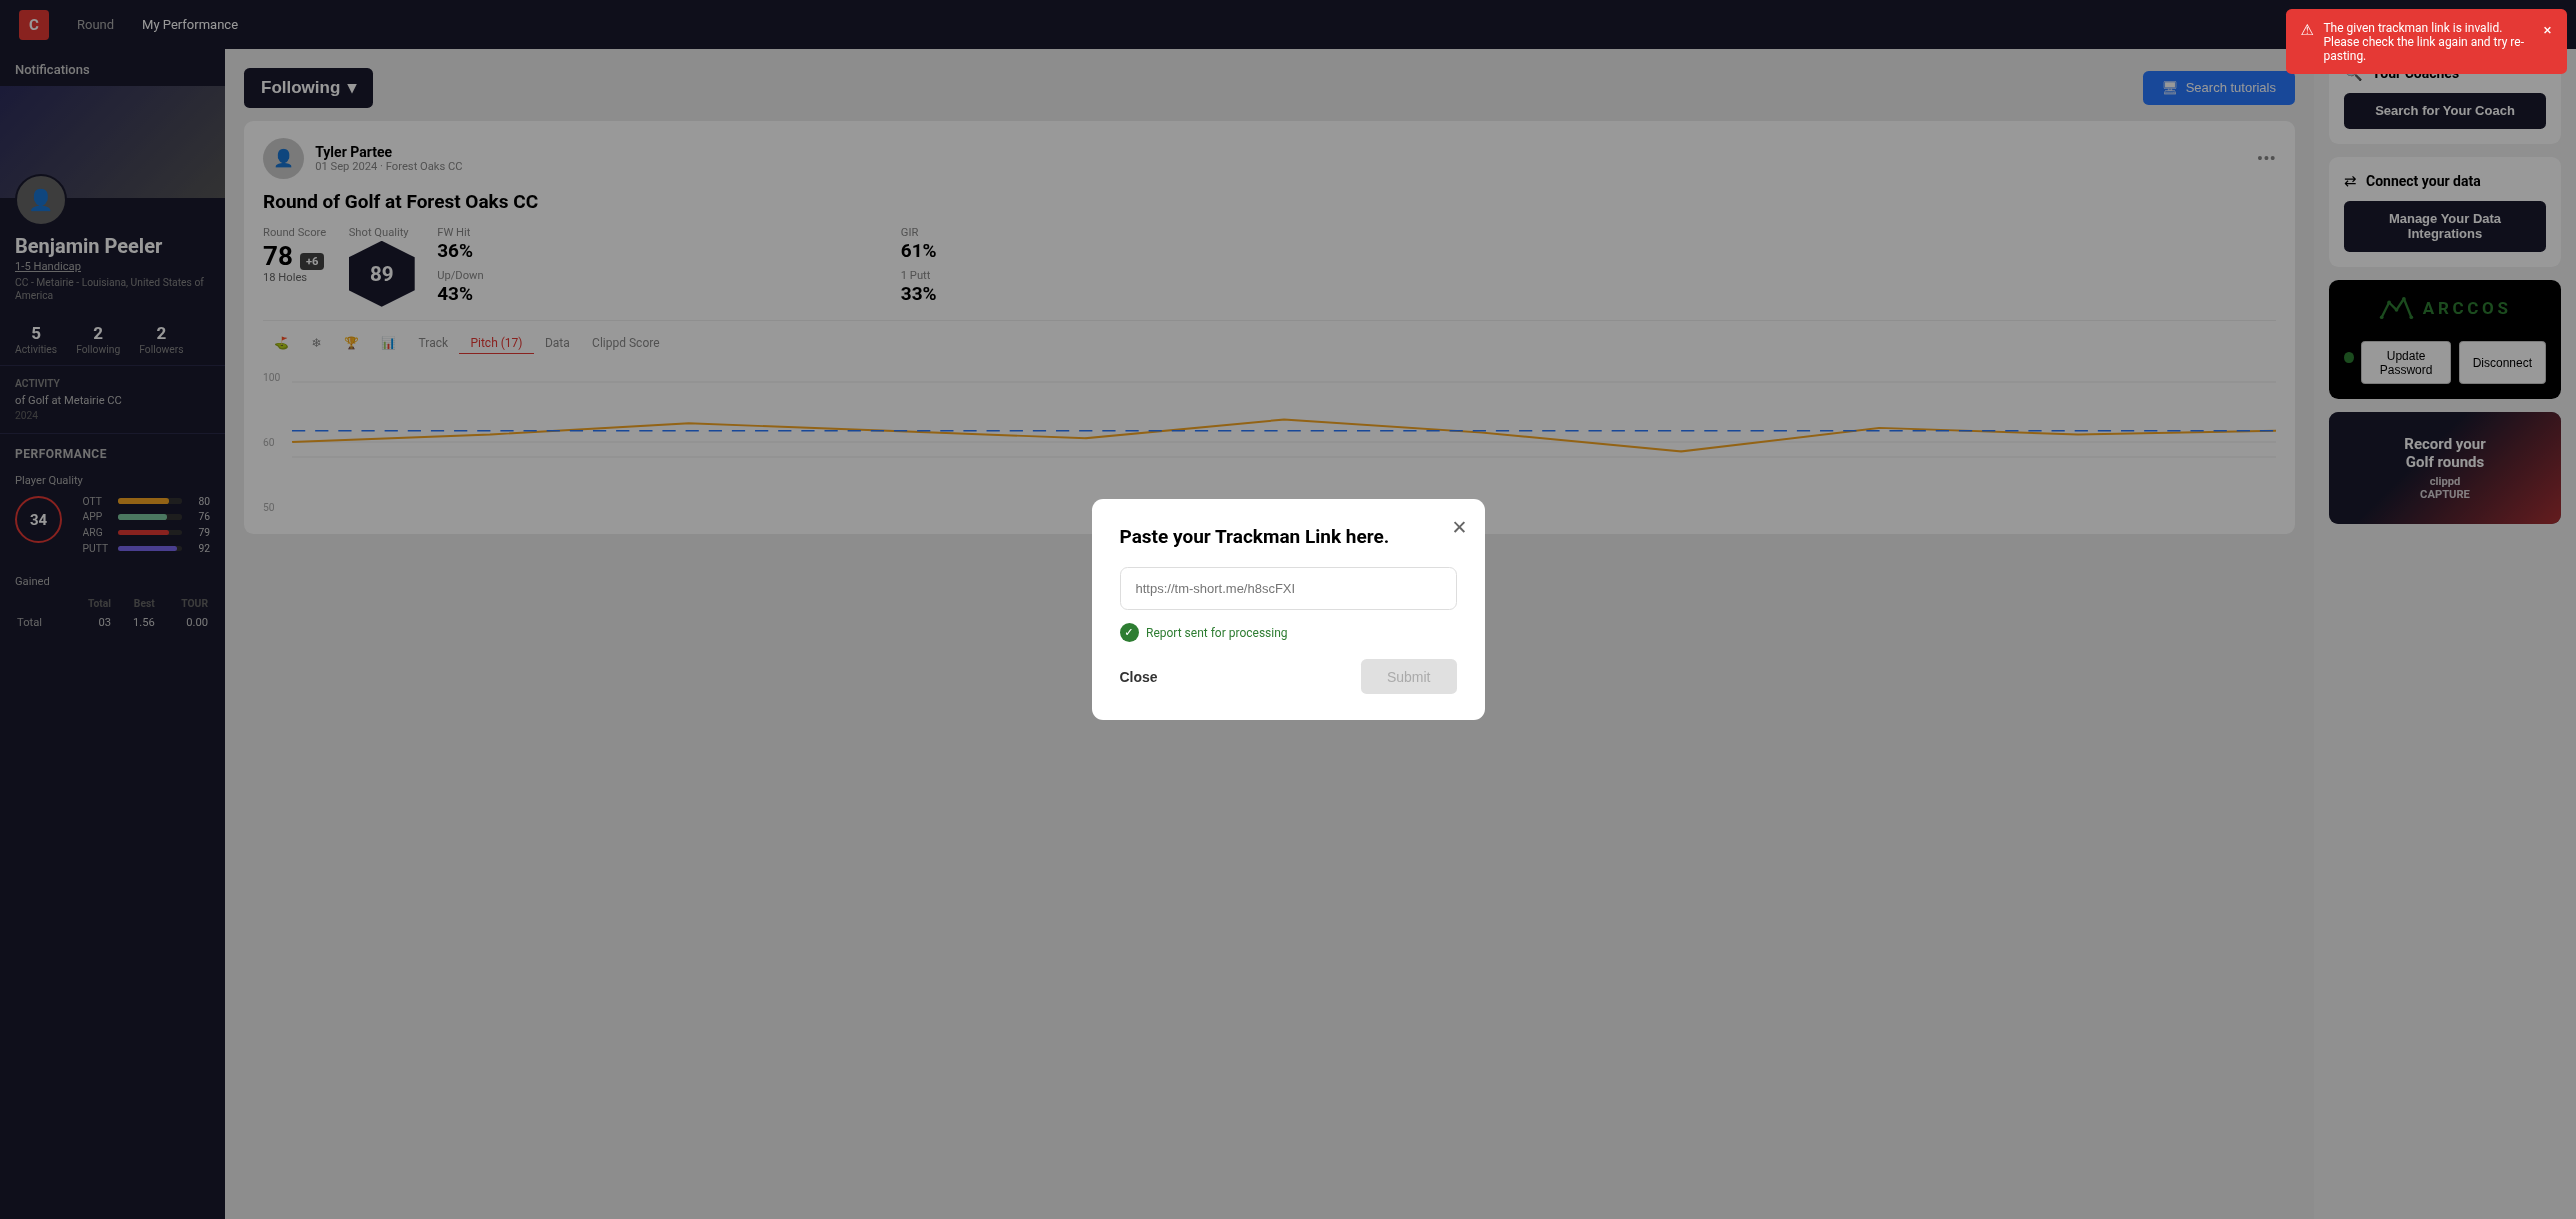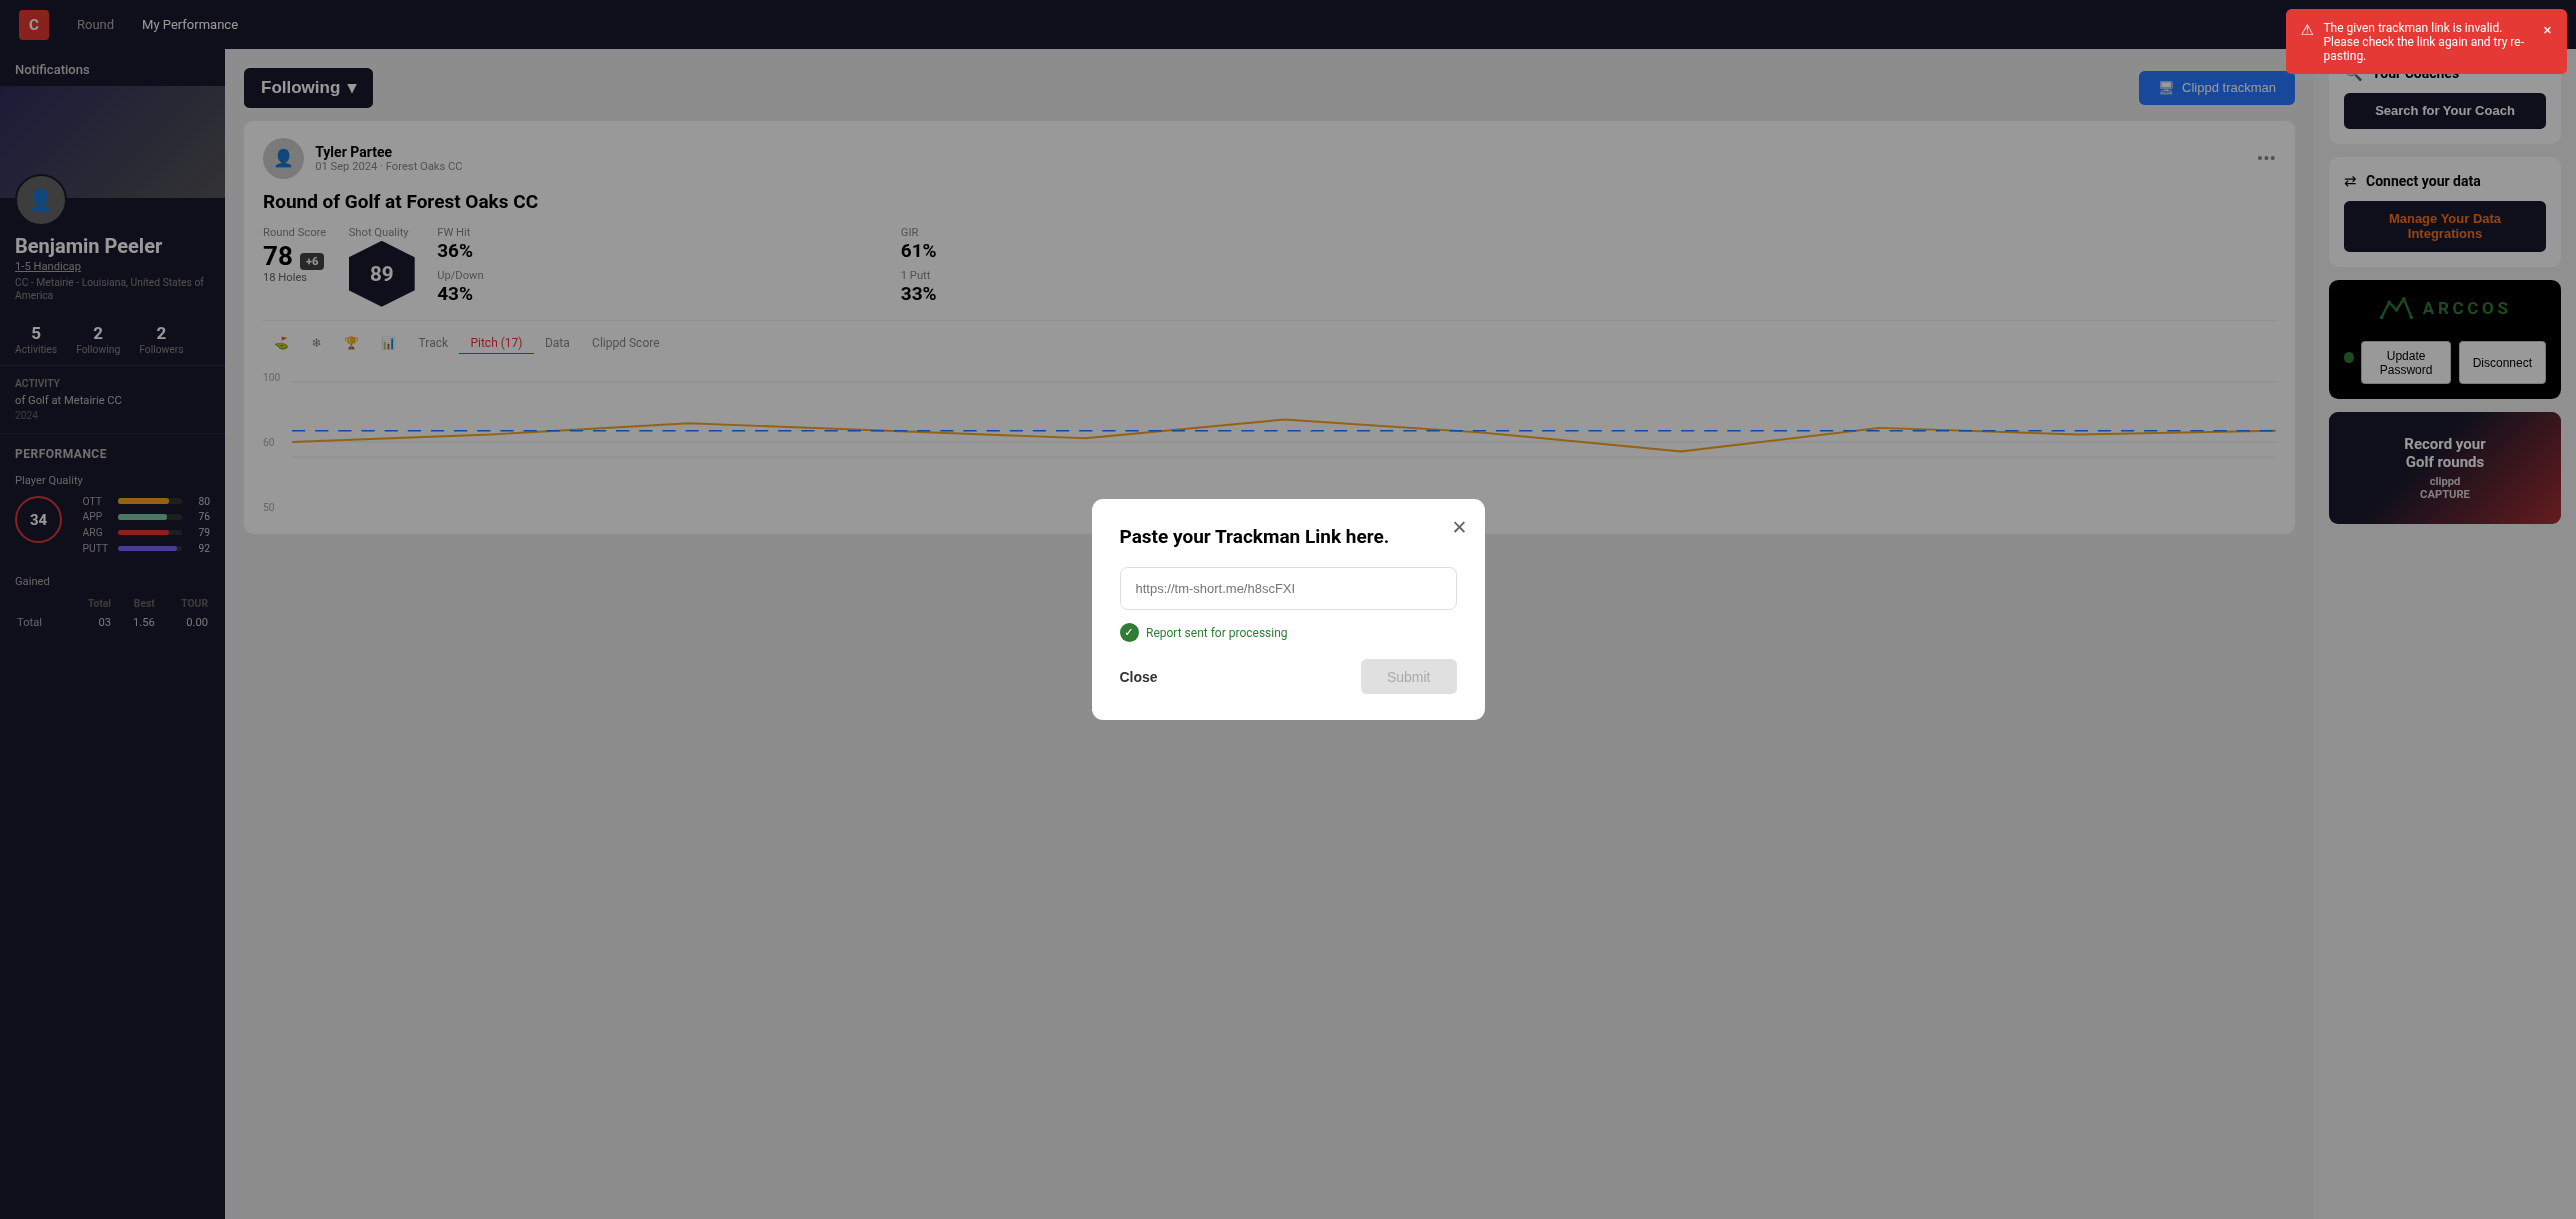--- a/index.html
+++ b/index.html
@@ -269,21 +269,21 @@
     .right-card-header {
       display: flex; align-items: center; gap: 9.4px; margin-bottom: 11.2px;
     }
     .right-card-title { font-size: 14px; font-weight: 700; }
     .search-coach-btn {
       width: 100%; background: #1a1a2e; color: white;
       border: none; border-radius: 5.6px; padding: 10.3px;
       font-size: 13px; cursor: pointer; font-weight: 600;
     }
     .connect-data-btn {
-      width: 100%; background: #1a1a2e; color: #f97316;
+      width: 100%; background: #1a1a2e; color: #ffffff;
       border: none; border-radius: 5.6px; padding: 10.3px;
       font-size: 13px; cursor: pointer; font-weight: 600;
     }
     .arccos-card {
       background: #000000; border-radius: 9.4px; padding: 15px; margin-bottom: 13px;
       text-align: center;
     }
     .arccos-actions {
       display: flex; gap: 7.5px; margin-top: 11.2px; justify-content: center;
     }
@@ -528,21 +528,21 @@
 
   <div class="content-area">
 
     <div class="following-header">
       <button class="following-btn">
         <span>Following</span>
         <span>▾</span>
       </button>
       <button class="clippd-tutorials-btn">
         <span>🖥</span>
-        <span>Clippd trackman</span>
+        <span>Search tutorials</span>
       </button>
     </div>
 
     <div class="feed-card">
       <div class="feed-card-header">
         <div class="feed-avatar">👤</div>
         <div class="feed-user-info">
           <div class="feed-username">Tyler Partee</div>
           <div class="feed-date">01 Sep 2024 · Forest Oaks CC</div>
         </div>

